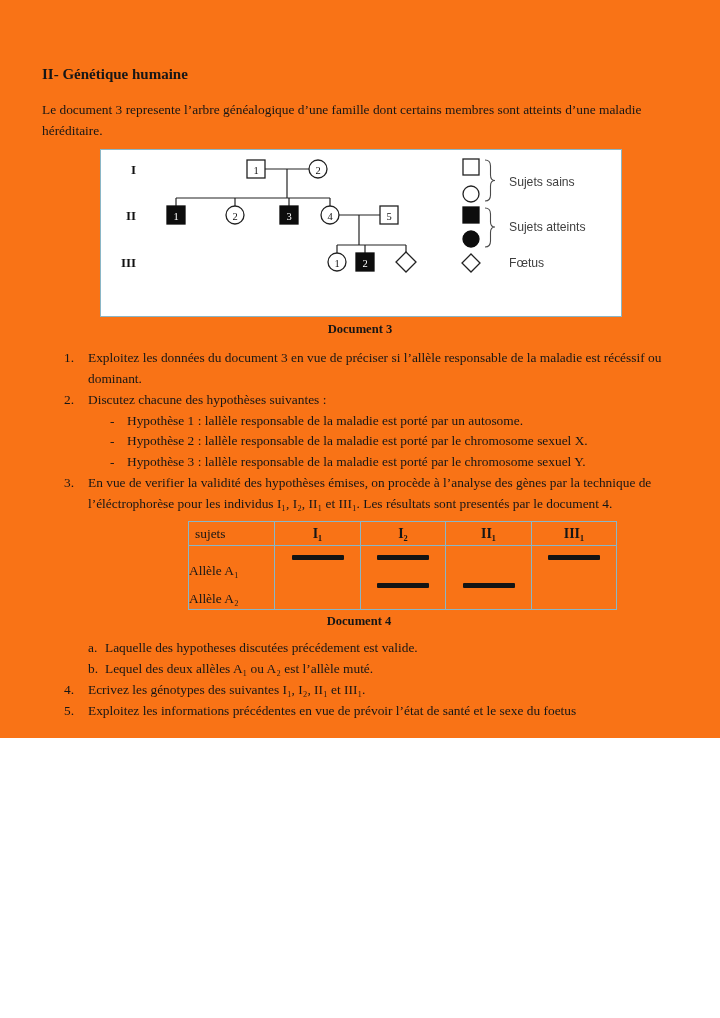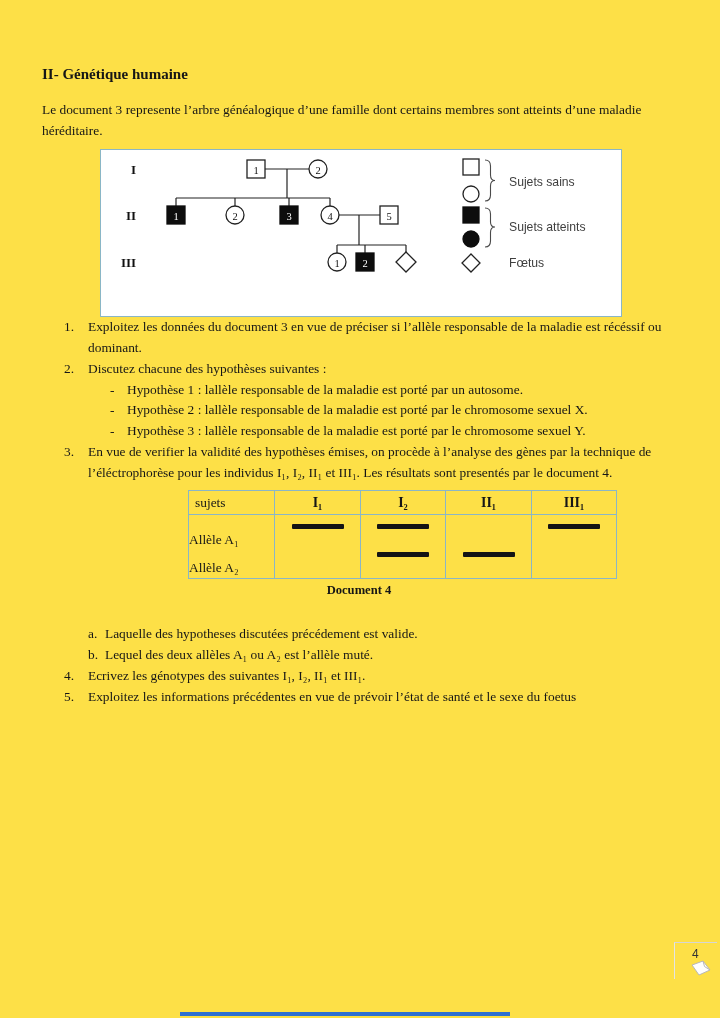--- a/index.html
+++ b/index.html
@@ -1,16 +1,16 @@
 <!DOCTYPE html>
 <html><head>
 <meta charset="utf-8">
 <style>
   html,body{margin:0;padding:0;background:#ffffff;}
-  .page{position:relative;width:720px;height:1018px;background:#fde047;
+  .page{position:relative;width:720px;height:738px;background:#f97316;
         font-family:"Liberation Serif","DejaVu Serif",serif;font-size:13.4px;color:#161616;overflow:hidden;}
   .content{padding:66px 42px 0 42px;}
   .heading{font-size:15px;font-weight:700;margin:0 0 17px 0;}
   .intro{line-height:1.56;margin:0 0 7px 0;}
   .figure3{margin-left:58px;width:520px;height:166px;border:1px solid #8ab6c6;background:#fff;}
   .figcap{width:520px;margin-left:58px;text-align:center;font-weight:700;font-size:12.6px;margin-top:5px;margin-bottom:11px;}
   .qlist{margin-left:22px;}
   .qrow{display:flex;line-height:1.56;}
   .qmark{flex:0 0 24px;}
   .qtext{flex:1;}
@@ -23,21 +23,21 @@
   table.gel th{height:23px;font-size:14px;font-weight:700;text-align:center;}
   table.gel th.subj{font-weight:400;text-align:left;padding-left:6px;font-size:13.4px;}
   td.labels{vertical-align:top;padding-left:6px;height:58px;}
   .allab{line-height:21px;}
   .allab.l1{margin-top:14px;}
   .allab.l2{margin-top:7px;}
   td.bands{position:relative;height:58px;}
   .band{position:absolute;left:50%;transform:translateX(-50%);width:52px;height:5px;background:#141414;border-radius:1px;}
   .band.lv1{top:9px;}
   .band.lv2{top:37px;}
-  .gelcap{width:428px;margin-left:103px;text-align:center;font-weight:700;font-size:12.6px;margin-top:4px;margin-bottom:26px;}
+  .gelcap{width:428px;margin-left:103px;text-align:center;font-weight:700;font-size:12.6px;margin-top:4px;margin-bottom:9px;}
   .refp{line-height:1.56;margin:0 0 2px 0;}
   .ablist{margin-left:46px;}
   .abrow{display:flex;line-height:1.56;}
   .abmark{flex:0 0 17px;}
   
   .figure3 svg text.gen{font-family:"Liberation Serif","DejaVu Serif",serif;font-size:13px;font-weight:700;fill:#111;}
   .figure3 svg text.num{font-family:"Liberation Serif","DejaVu Serif",serif;font-size:10.5px;fill:#111;text-anchor:middle;}
   .figure3 svg text.numw{font-family:"Liberation Serif","DejaVu Serif",serif;font-size:10.5px;fill:#fff;text-anchor:middle;}
   .figure3 svg .ln{stroke:#222;stroke-width:1.2;}
   .figure3 svg .sh{fill:#fff;stroke:#222;stroke-width:1.3;}
@@ -110,20 +110,21 @@
 
         <rect class="shf" x="362" y="57" width="16" height="16"></rect>
         <circle class="shf" cx="370" cy="89" r="8"></circle>
         <path class="brace" d="M384,58 C388.5,58 389.5,60.5 389.5,64 L389.5,72 C389.5,75.5 391,77 394,77 C391,77 389.5,78.5 389.5,82.5 L389.5,91 C389.5,94.5 388.5,97 384,97"></path>
         <text x="408" y="81" class="leg">Sujets atteints</text>
 
         <polygon class="sh" points="370,104 379,113 370,122 361,113"></polygon>
         <text x="408" y="117" class="leg">Fœtus</text>
       </svg>
     </div>
+    <div class="figcap">Document 3</div>
 
     <div class="qlist">
       <div class="qrow">
         <span class="qmark">1.</span>
         <span class="qtext">Exploitez les données du document 3 en vue de préciser si l’allèle responsable de la maladie est récéssif ou dominant.</span>
       </div>
       <div class="qrow">
         <span class="qmark">2.</span>
         <span class="qtext">Discutez chacune des hypothèses suivantes :</span>
       </div>

